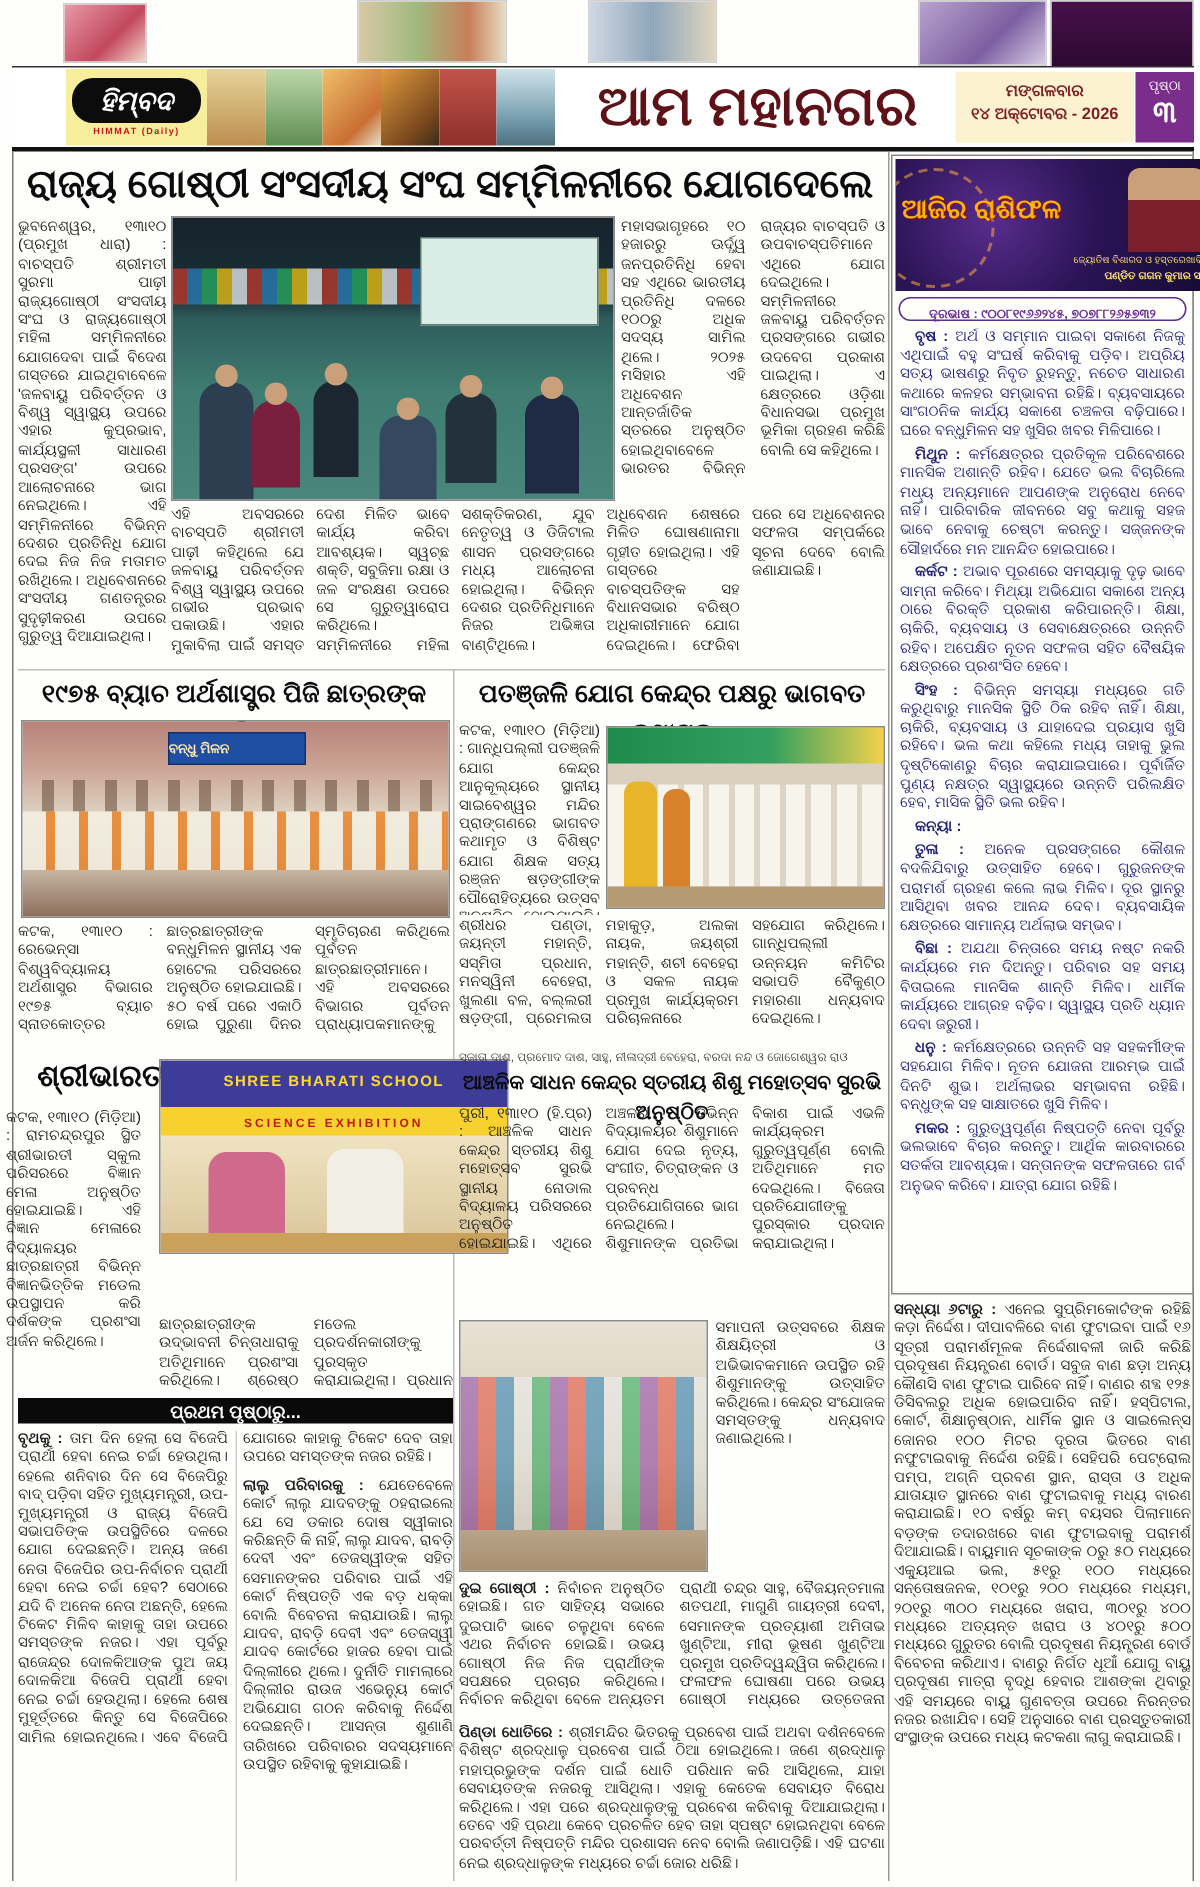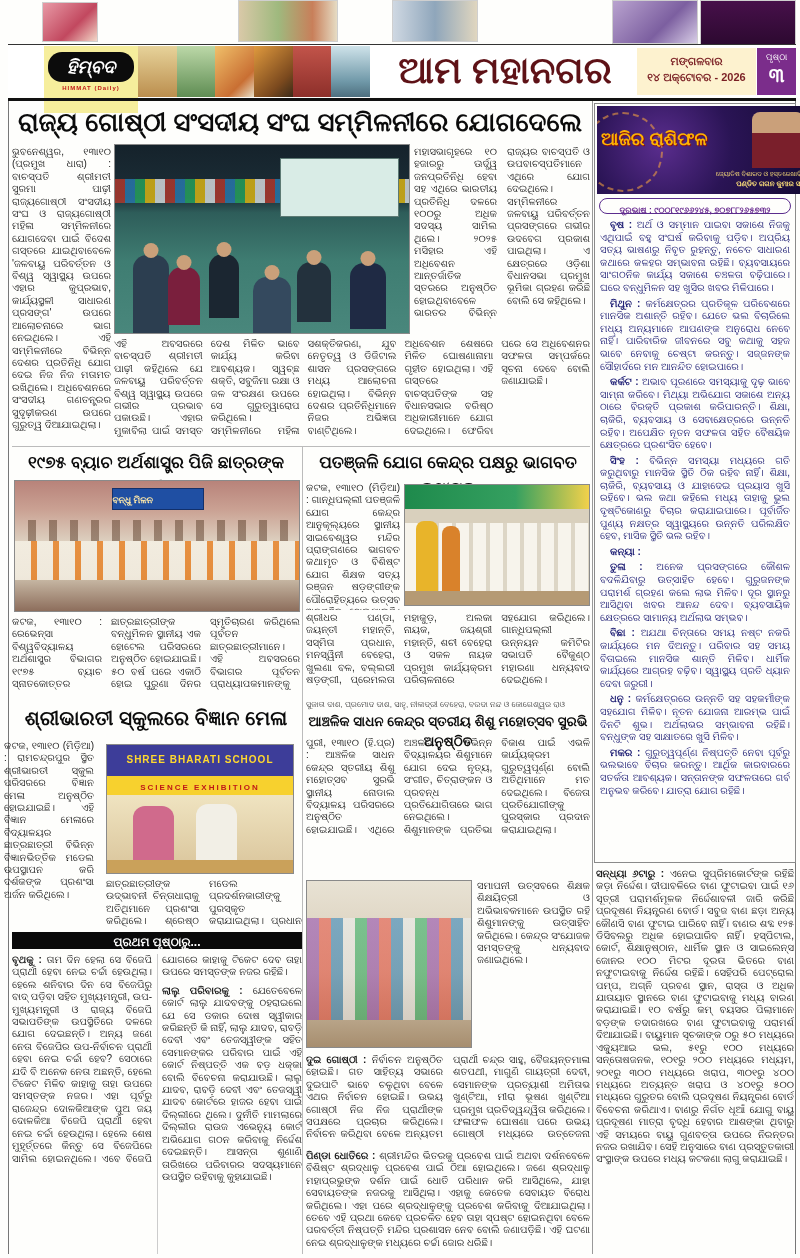--- a/index.html
+++ b/index.html
@@ -26,21 +26,21 @@
 
 <div id="page">
 
   <div class="abs thumb" style="left:42px;top:2px;width:56px;height:40px;background:linear-gradient(135deg,#e89aa6,#c2485f 60%,#f3d8c8);"></div>
   <div class="abs thumb" style="left:238px;top:0;width:100px;height:42px;background:linear-gradient(90deg,#d9c9a8,#9fb97e 40%,#c87f5a 75%,#e6dcc4);"></div>
   <div class="abs thumb" style="left:392px;top:0;width:86px;height:42px;background:linear-gradient(90deg,#cfd8e2,#8fa6bb 50%,#e0d6bf);"></div>
   <div class="abs thumb" style="left:612px;top:0;width:86px;height:44px;background:linear-gradient(135deg,#b9a3cf,#7c5fa0 60%,#d8cde6);"></div>
   <div class="abs thumb" style="left:700px;top:0;width:96px;height:46px;background:linear-gradient(180deg,#47104a,#2c0930);"></div>
 
   <div class="abs" style="left:8px;top:44px;width:788px;height:53px;border-top:1px solid #333;background:#fff;">
-    <div class="abs" style="left:36px;top:1px;width:94px;height:67px;background:#f6ee9c;">
+    <div class="abs" style="left:36px;top:1px;width:94px;height:51px;background:#f6ee9c;">
       <div class="abs" style="left:4px;top:6px;width:86px;height:30px;background:#0c0c0c;border-radius:14px;text-align:center;">
         <span style="color:#fff;font-weight:bold;font-size:18px;line-height:30px;font-style:italic;">ହିମ୍ବଦ</span>
       </div>
       <div class="abs" style="left:0;top:39px;width:94px;text-align:center;color:#c01818;font-size:6px;letter-spacing:1px;font-weight:bold;">HIMMAT (Daily)</div>
     </div>
 
     <div class="abs" style="left:130px;top:1px;width:232px;height:51px;display:flex;">
       <div style="flex:1;background:linear-gradient(180deg,#e7d39a,#bb8e4e);"></div>
       <div style="flex:1;background:linear-gradient(180deg,#bcd8a8,#5f8d53);"></div>
       <div style="flex:1;background:linear-gradient(135deg,#f0c06a,#c96f33 70%,#e8e0c8);"></div>
@@ -98,21 +98,21 @@
     <div style="position:absolute;left:0;top:0;width:100%;height:20%;background:linear-gradient(90deg,#1e8a4c,#35a060 60%,#f2d14b);"></div>
     <div style="position:absolute;left:0;top:32%;width:100%;height:56%;background:repeating-linear-gradient(90deg,#f7f4ec 0 13px,#ddd6c6 13px 17px);"></div>
     <div style="position:absolute;left:6%;top:30%;width:12%;height:60%;background:#e8b42a;border-radius:8px 8px 0 0;"></div>
     <div style="position:absolute;left:20%;top:34%;width:10%;height:56%;background:#d9822b;border-radius:8px 8px 0 0;"></div>
     <div style="position:absolute;left:0;bottom:0;width:100%;height:12%;background:#b59a74;"></div>
   </div>
   <div class="abs jt cols3" style="left:306px;top:612px;width:284px;height:84px;">ଶ୍ରୀଧର ପଣ୍ଡା, ଜୟନ୍ତୀ ମହାନ୍ତି, ସସ୍ମିତା ପ୍ରଧାନ, ମନସ୍ୱିନୀ ବେହେରା, ଖୁଲଣା ବଳ, ବଲ୍ଲରୀ ଷଡ଼ଙ୍ଗୀ, ପ୍ରେମଲତା ମହାକୁଡ଼, ଅଲକା ନାୟକ, ଜୟଶ୍ରୀ ମହାନ୍ତି, ଶଚୀ ବେହେରା ଓ ସକଳ ନାୟକ ପ୍ରମୁଖ କାର୍ଯ୍ୟକ୍ରମ ପରିଚାଳନାରେ ସହଯୋଗ କରିଥିଲେ। ଗାନ୍ଧିପଲ୍ଲୀ ଉନ୍ନୟନ କମିଟିର ସଭାପତି ବୈକୁଣ୍ଠ ମହାରଣା ଧନ୍ୟବାଦ ଦେଇଥିଲେ।</div>
 
   <div class="abs hl" style="left:12px;top:704px;width:288px;height:28px;font-size:20px;line-height:28px;">ଶ୍ରୀଭାରତୀ ସ୍କୁଲରେ ବିଜ୍ଞାନ ମେଳା</div>
   <div class="abs jt" style="left:4px;top:740px;width:90px;height:188px;">କଟକ, ୧୩ା୧୦ (ମିଡ଼ିଆ) : ରାମଚନ୍ଦ୍ରପୁର ସ୍ଥିତ ଶ୍ରୀଭାରତୀ ସ୍କୁଲ ପରିସରରେ ବିଜ୍ଞାନ ମେଳା ଅନୁଷ୍ଠିତ ହୋଇଯାଇଛି। ଏହି ବିଜ୍ଞାନ ମେଳାରେ ବିଦ୍ୟାଳୟର ଛାତ୍ରଛାତ୍ରୀ ବିଭିନ୍ନ ବିଜ୍ଞାନଭିତ୍ତିକ ମଡେଲ ଉପସ୍ଥାପନ କରି ଦର୍ଶକଙ୍କ ପ୍ରଶଂସା ଅର୍ଜନ କରିଥିଲେ।</div>
-  <div class="abs photo" style="left:106px;top:744px;width:188px;height:130px;background:linear-gradient(180deg,#efe3c0 40%,#d9c49a 100%);padding-left:45px;">
+  <div class="abs photo" style="left:106px;top:706px;width:233px;height:130px;background:linear-gradient(180deg,#efe3c0 40%,#d9c49a 100%);padding-left:45px;">
     <div style="position:absolute;left:0;top:0;width:100%;height:24%;background:#3d3d99;text-align:center;">
       <span style="color:#ffd92e;font-size:10px;font-weight:bold;line-height:30px;letter-spacing:1px;">SHREE BHARATI SCHOOL</span>
     </div>
     <div style="position:absolute;left:0;top:24%;width:100%;height:15%;background:#f7d12e;text-align:center;">
       <span style="color:#c01818;font-size:8px;font-weight:bold;line-height:19px;letter-spacing:2px;">SCIENCE EXHIBITION</span>
     </div>
     <div style="position:absolute;left:14%;bottom:10%;width:22%;height:42%;background:#d06a8c;border-radius:12px 12px 0 0;"></div>
     <div style="position:absolute;left:48%;bottom:10%;width:22%;height:44%;background:#f2efe6;border-radius:12px 12px 0 0;"></div>
     <div style="position:absolute;left:0;bottom:0;width:100%;height:10%;background:#caa15a;"></div>
   </div>

